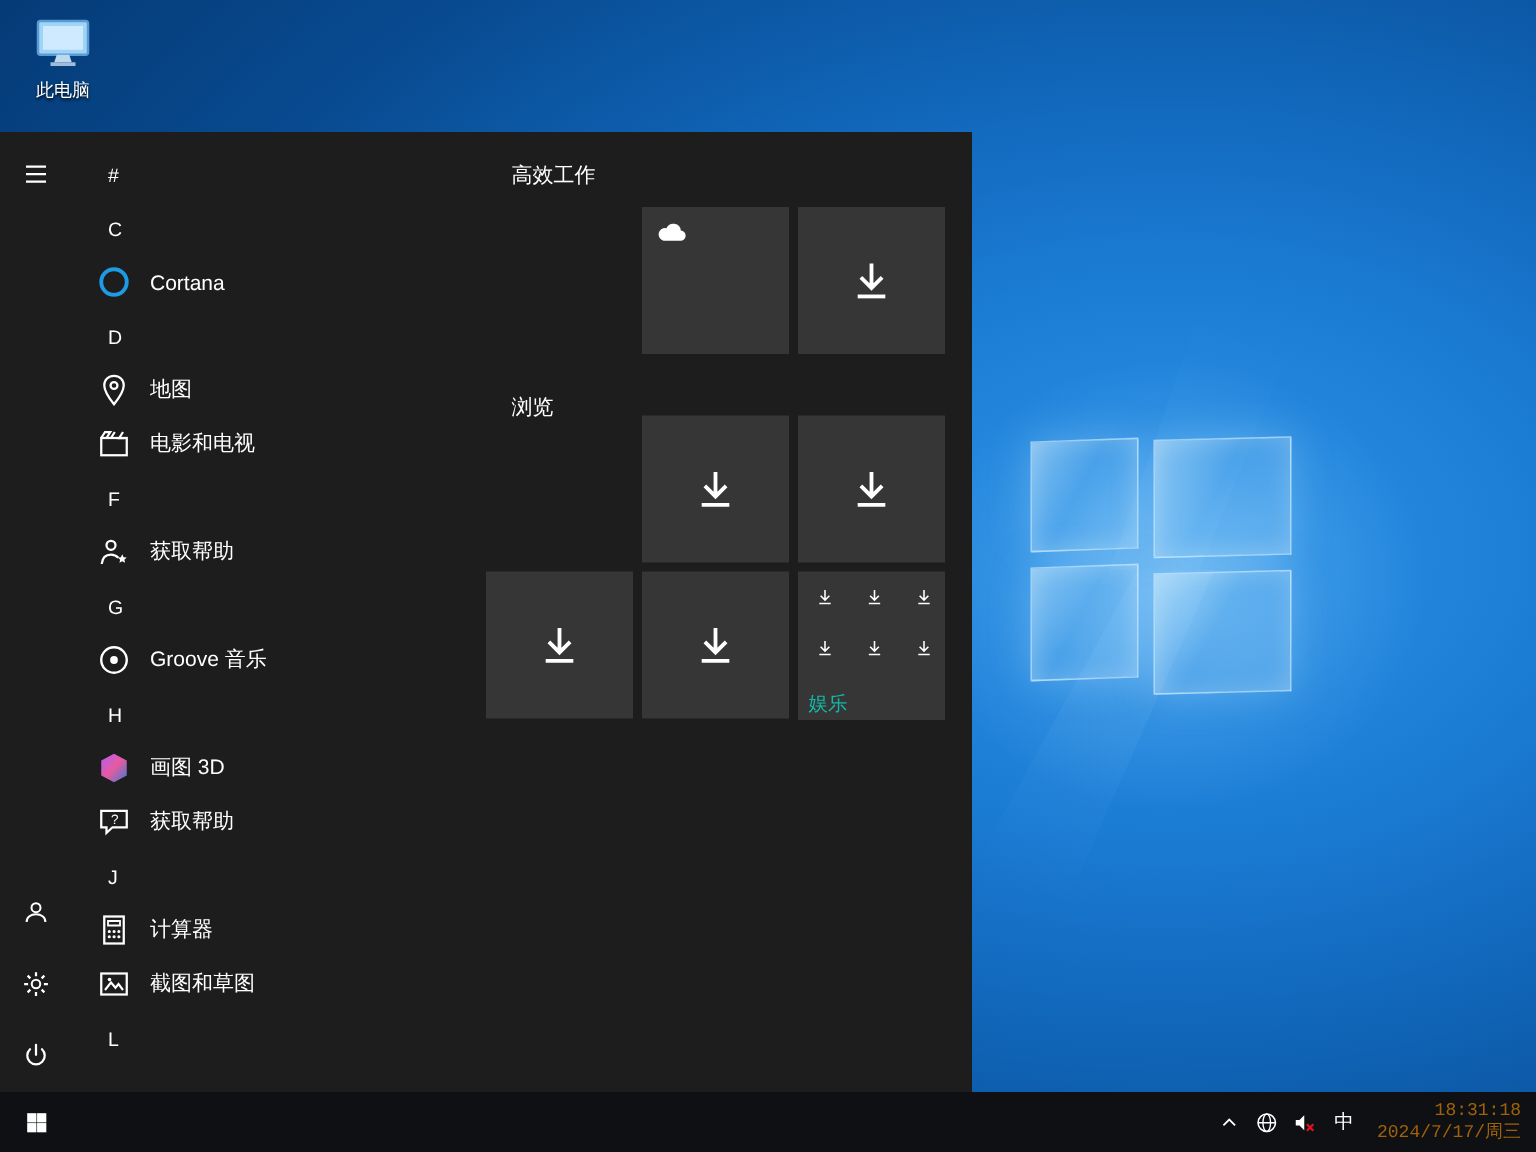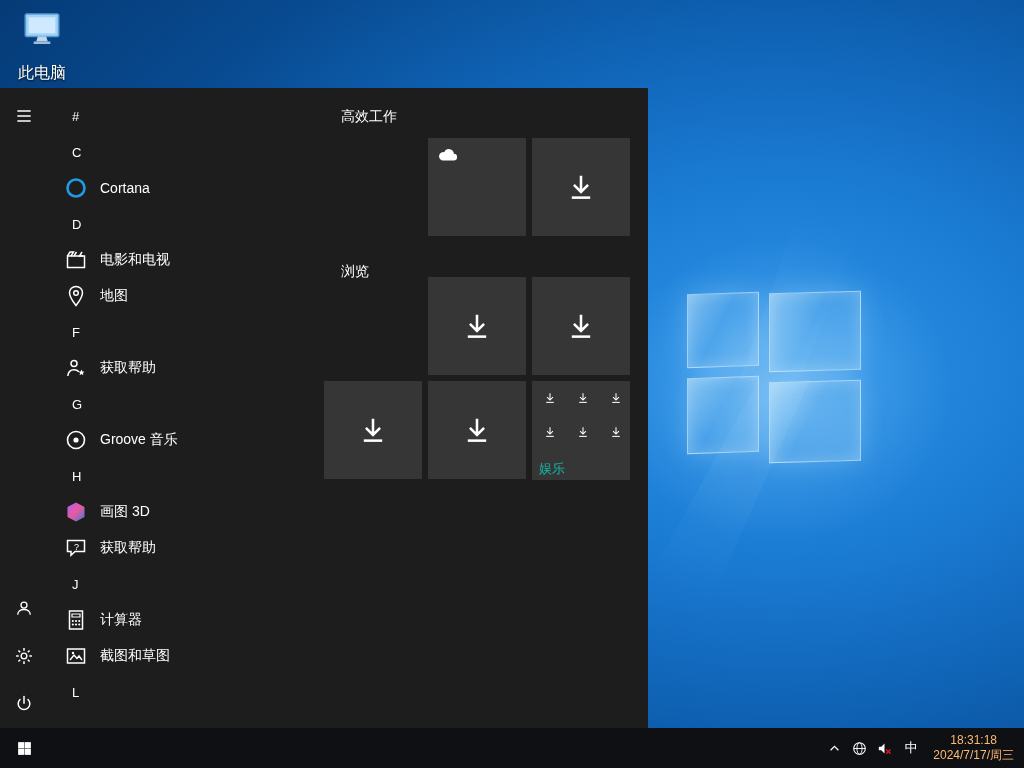--- a/index.html
+++ b/index.html
@@ -27,21 +27,21 @@
     box-shadow:0 0 26px rgba(150,210,255,.35), inset 0 0 16px rgba(255,255,255,.22); }
   .pane-tl { left:687px; top:293px; width:72px; height:74px; transform:skewY(-2deg); }
   .pane-tr { left:769px; top:292px; width:92px; height:79px; transform:skewY(-1.5deg); }
   .pane-bl { left:687px; top:377px; width:72px; height:76px; transform:skewY(-2deg); }
   .pane-br { left:769px; top:381px; width:92px; height:81px; transform:skewY(-1.5deg); }
 
   
   .desktop-icon { position:absolute; left:14px; top:10px; width:56px; text-align:center; cursor:pointer; }
   .di-img { width:40px; height:38px; margin:0 auto; }
   .di-img svg { width:100%; height:100%; display:block; }
-  .di-label { margin-top:15px; color:#fff; font-size:16px; text-shadow:0 1px 2px rgba(0,0,0,.9); }
+  .di-label { margin-top:4px; color:#fff; font-size:12px; text-shadow:0 1px 2px rgba(0,0,0,.9); }
 
   
   .start-menu { position:absolute; left:0; top:88px; width:648px; height:640px;
     background:#1d1d1d; overflow:hidden; }
 
   .rail { position:absolute; left:0; top:0; width:48px; height:100%;
     display:flex; flex-direction:column; justify-content:space-between; }
   .rail-top { padding-top:4px; }
   .rail-btn { width:48px; height:48px; background:none; border:none; cursor:pointer;
     display:flex; align-items:center; justify-content:center; }
@@ -74,21 +74,21 @@
   .start-btn { width:48px; height:40px; background:none; border:none; cursor:pointer;
     display:flex; align-items:center; justify-content:center; }
   .sicon { width:17px; height:17px; display:block; }
   .sicon svg { width:100%; height:100%; display:block; }
   .tray { margin-left:auto; display:flex; align-items:center; height:40px; }
   .tray-btn { background:none; border:none; cursor:pointer; height:40px; width:25px;
     display:flex; align-items:center; justify-content:center; color:#fff; }
   .tray-icon { width:17px; height:17px; display:block; }
   .tray-icon svg { width:100%; height:100%; display:block; }
   .tray-btn.ime { width:28px; font-size:13px; color:#fff; }
-  .tray-clock { padding:0 10px 0 8px; color:#fdba74; font-size:12px; line-height:15px; text-align:center; cursor:pointer; }
+  .tray-clock { padding:0 10px 0 8px; color:#a16207; font-size:12px; line-height:15px; text-align:right; cursor:pointer;font-family:Liberation Mono, monospace; }
 </style>
 </head>
 <body>
 
 <div class="stage">
 
   <div class="wallpaper">
     <div class="logo-glow"></div>
     <div class="beam beam1"></div>
     <div class="beam beam2"></div>
@@ -156,34 +156,34 @@
             <svg viewBox="0 0 24 24">
               <circle cx="12" cy="12" r="8.5" stroke="#1e9be2" stroke-width="2.6" fill="none"></circle>
             </svg>
           </span>
           <span class="alabel">Cortana</span>
         </div>
         <div class="list-header">D</div>
         <div class="app-row">
           <span class="aicon">
             <svg viewBox="0 0 24 24">
+              <path d="M12 2.5c-3.7 0-6.5 2.8-6.5 6.3 0 4.6 6.5 12.7 6.5 12.7s6.5-8.1 6.5-12.7c0-3.5-2.8-6.3-6.5-6.3Z" stroke="#fff" stroke-width="1.5" fill="none"></path>
+              <circle cx="12" cy="9" r="2.3" stroke="#fff" stroke-width="1.5" fill="none"></circle>
+            </svg>
+          </span>
+          <span class="alabel">地图</span>
+        </div>
+        <div class="app-row">
+          <span class="aicon">
+            <svg viewBox="0 0 24 24">
               <rect x="3.5" y="8" width="17" height="11.5" stroke="#fff" stroke-width="1.5" fill="none"></rect>
               <path d="M3.5 8l2.5-4h3.5l-2.5 4m5.5-4-2.5 4m8-4-2.5 4h3.5" stroke="#fff" stroke-width="1.5" fill="none"></path>
             </svg>
           </span>
           <span class="alabel">电影和电视</span>
-        </div>
-        <div class="app-row">
-          <span class="aicon">
-            <svg viewBox="0 0 24 24">
-              <path d="M12 2.5c-3.7 0-6.5 2.8-6.5 6.3 0 4.6 6.5 12.7 6.5 12.7s6.5-8.1 6.5-12.7c0-3.5-2.8-6.3-6.5-6.3Z" stroke="#fff" stroke-width="1.5" fill="none"></path>
-              <circle cx="12" cy="9" r="2.3" stroke="#fff" stroke-width="1.5" fill="none"></circle>
-            </svg>
-          </span>
-          <span class="alabel">地图</span>
         </div>
         <div class="list-header">F</div>
         <div class="app-row">
           <span class="aicon">
             <svg viewBox="0 0 24 24">
               <circle cx="10" cy="7.5" r="3" stroke="#fff" stroke-width="1.5" fill="none"></circle>
               <path d="M3.8 20c.4-4 2.8-6.3 6.2-6.3 2 0 3.7.8 4.9 2.1" stroke="#fff" stroke-width="1.5" fill="none"></path>
               <path d="M17.5 13.5l.9 2 2.1.2-1.6 1.4.5 2.1-1.9-1.1-1.9 1.1.5-2.1-1.6-1.4 2.1-.2Z" fill="#fff"></path>
             </svg>
           </span>

